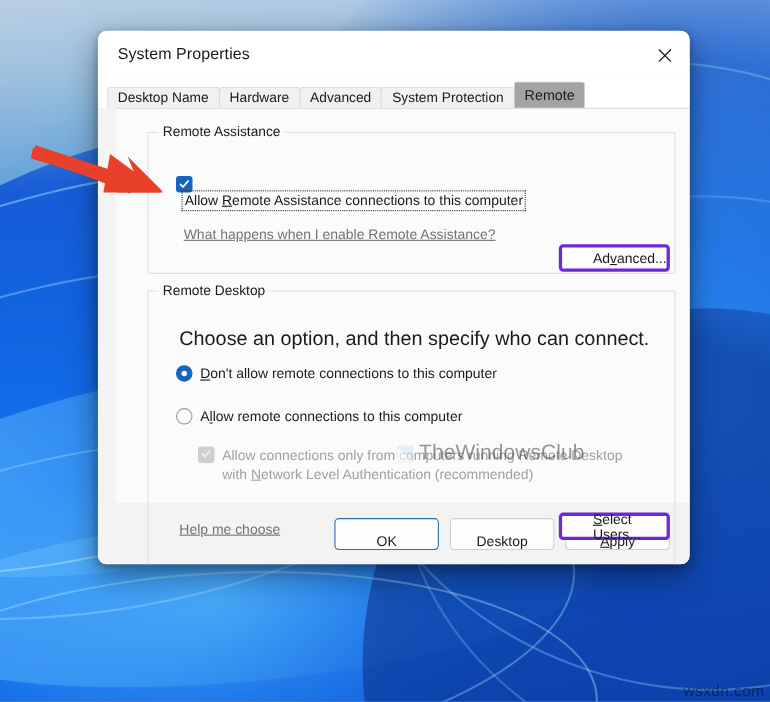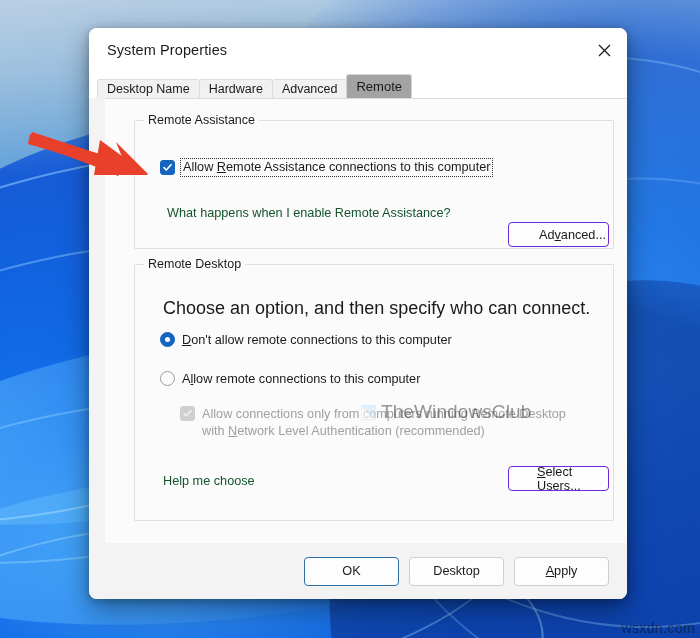--- a/index.html
+++ b/index.html
@@ -69,21 +69,21 @@
     background: linear-gradient(100deg, rgba(110,200,255,0.5), rgba(50,150,245,0.05) 70%);
     transform: rotate(-5deg); border-radius: 50%;
   }
 
   
   #dialog {
     position: absolute;
     left: 89px;
     top: 28px;
     width: 538px;
-    height: 571px;
+    height: 485px;
     background: #f3f3f3;
     border-radius: 8px;
     box-shadow: 0 10px 28px rgba(0,0,0,0.38), 0 2px 8px rgba(0,0,0,0.25);
     overflow: hidden;
     display: flex;
     flex-direction: column;
   }
 
   
   #titlebar {
@@ -208,30 +208,31 @@
     outline-offset: 1px;
     padding: 0 1px;
   }
   .cb-label.disabled { color: #a0a0a0; white-space: normal; line-height: 17px; }
   u.acc { text-decoration: underline; }
 
   
   .link {
     position: absolute;
     font-size: 12.7px;
-    color: #14532d;
+    color: #737373;
+    text-decoration: underline;
     cursor: default;
     white-space: nowrap;
   }
 
   
   .btn {
     position: absolute;
     background: #fdfdfd;
-    border: 1px solid #6d28d9;
+    border: 3px solid #6d28d9;
     border-radius: 4px;
     font-size: 12.7px;
     color: #1a1a1a;
     display: flex;
     align-items: center;
     justify-content: center;
     cursor: default;
     box-sizing: border-box;
     padding-left: 28px;
   }
@@ -285,21 +286,21 @@
   }
   .dlgbtn {
     width: 95px;
     height: 29px;
     background: #fdfdfd;
     border: 1px solid #cfcfcf;
     border-radius: 4px;
     font-size: 12.7px;
     color: #1a1a1a;
     display: flex;
-    align-items: center;
+    align-items: flex-end;
     justify-content: center;
     cursor: default;
     box-sizing: border-box;
   }
   .dlgbtn.default {
     border: 1.6px solid #2d6fa8;
   }
 
   
   #watermark {
@@ -382,30 +383,31 @@
             <line x1="12" y1="1" x2="1" y2="12" stroke="#1a1a1a" stroke-width="1.2"></line>
           </svg>
         </span>
       </div>
     </div>
 
     <div id="tabstrip">
       <div class="tab">Desktop Name</div>
       <div class="tab">Hardware</div>
       <div class="tab">Advanced</div>
+      <div class="tab">System Protection</div>
       <div class="tab active">Remote</div>
     </div>
 
     <div id="tabpage">
 
       <div class="groupbox" id="grp-ra">
         <div class="group-legend">Remote Assistance</div>
       </div>
 
-      <div class="cb-row" style="left:55px; top:61px;">
+      <div class="cb-row" style="left:55px; top:61px;flex-direction:column;">
         <div class="checkbox checked">
           <span>
             <svg width="11" height="11" viewBox="0 0 11 11">
               <polyline points="2,5.6 4.3,8 9,2.7" fill="none" stroke="#ffffff" stroke-width="1.6" stroke-linecap="round" stroke-linejoin="round"></polyline>
             </svg>
           </span>
         </div>
         <div class="cb-label focus"><span>Allow </span><u class="acc">R</u><span>emote Assistance connections to this computer</span></div>
       </div>
 

